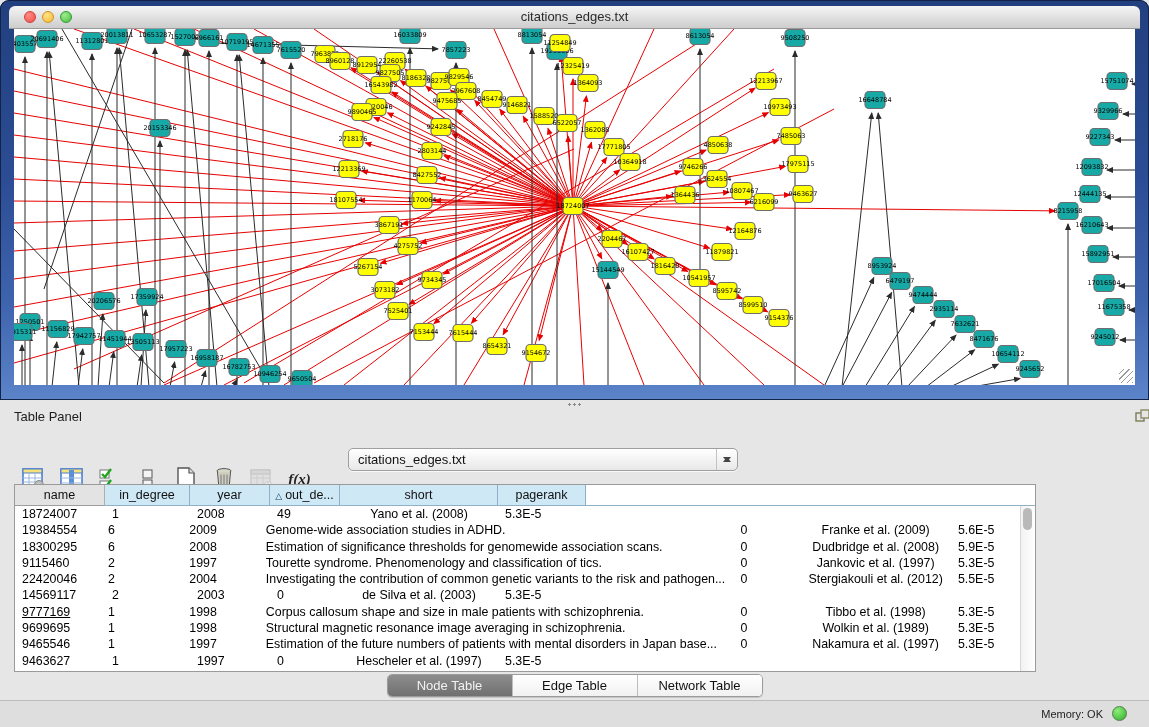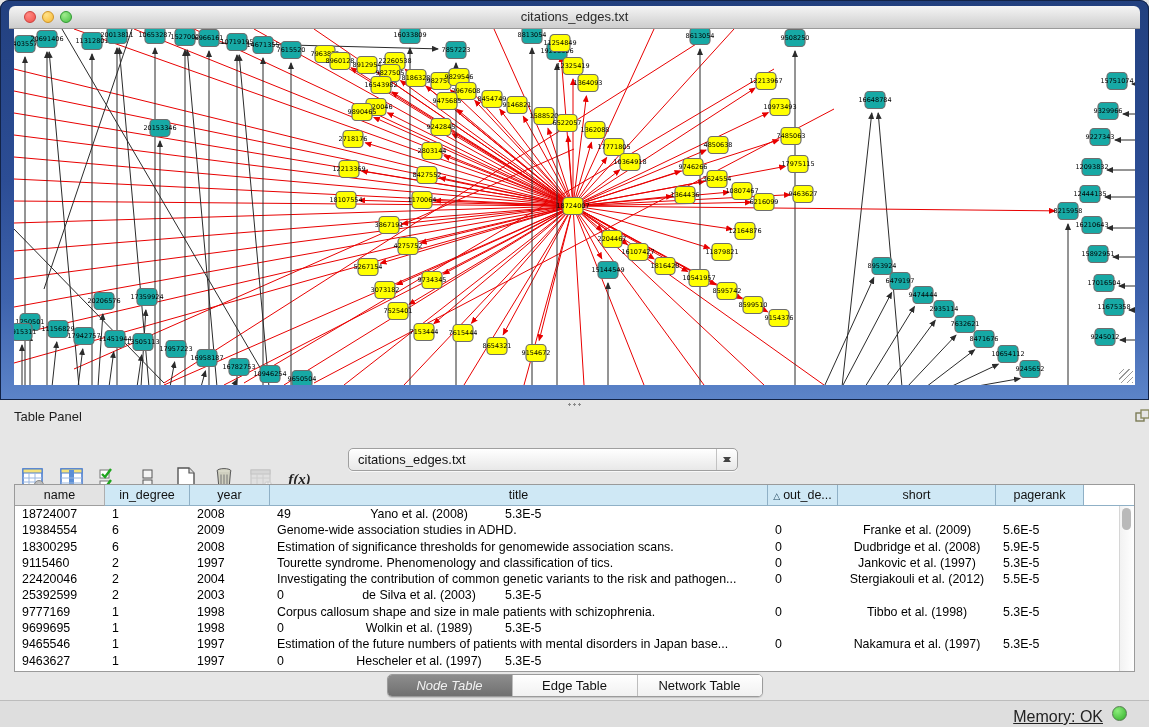--- a/index.html
+++ b/index.html
@@ -36,21 +36,21 @@
   .tb-icon{width:27px;height:27px;display:flex;align-items:center;justify-content:center;margin-top:40px;}
   .fx{font-family:"Liberation Serif",serif;font-style:italic;font-weight:bold;font-size:15px;color:#222;}
   .dropdown{margin-left:24px;width:390px;height:23px;box-sizing:border-box;
     border:1px solid #9f9f9f;border-radius:5px;background:linear-gradient(180deg,#ffffff,#e8e8e8);
     position:relative;display:flex;align-items:center;box-shadow:0 1px 0 rgba(255,255,255,.7);}
   .dropdown .dd-val{font-size:13px;color:#111;padding-left:9px;}
   .dd-arrows{position:absolute;right:0;top:0;width:20px;height:100%;border-left:1px solid #c2c2c2;}
   .dd-arrows:before{content:"";position:absolute;left:6px;top:4px;border:4px solid transparent;border-bottom:5px solid #444;}
   .dd-arrows:after{content:"";position:absolute;left:6px;bottom:4px;border:4px solid transparent;border-top:5px solid #444;}
 
-  .table-wrap{position:absolute;left:14px;top:84px;width:1121px;height:188px;background:#fff;
+  .table-wrap{position:absolute;left:14px;top:84px;width:1022px;height:188px;background:#fff;
     border:1px solid #9a9a9a;box-sizing:border-box;overflow:hidden;}
   .thead{display:flex;height:21px;}
   .th{box-sizing:border-box;height:21px;line-height:20px;text-align:center;font-size:12.5px;color:#111;
     background:#cfe8f5;border-right:1px solid #8fb0c6;border-bottom:1px solid #8fb0c6;overflow:hidden;white-space:nowrap;}
   .th.gray{background:#e3e3e3;border-right:1px solid #aeaeae;border-bottom:1px solid #9e9e9e;}
   .th .sort{font-size:9px;color:#173f57;margin-right:3px;}
   .th.filler{background:#fff;border-right:none;flex:1;}
   .tr{display:flex;height:16.3px;}
   .td{box-sizing:border-box;padding-left:7px;font-size:12.4px;line-height:16.3px;color:#000;
     white-space:nowrap;overflow:hidden;}
@@ -58,25 +58,25 @@
   .vscroll{position:absolute;right:0;top:21px;bottom:0;width:14px;
     background:linear-gradient(90deg,#f2f2f2,#ffffff);border-left:1px solid #d6d6d6;}
   .thumb{position:absolute;left:2px;top:2px;width:9px;height:22px;border-radius:5px;background:#b9b9b9;}
 
   .tabs{position:absolute;left:50%;transform:translateX(-50%);top:274px;display:flex;height:21px;
     border:1px solid #9b9b9b;border-radius:5px;overflow:hidden;background:#fff;
     box-shadow:0 1px 1px rgba(0,0,0,.15);}
   .tab{min-width:96px;padding:0 14px;font-size:13px;line-height:21px;text-align:center;color:#111;
     background:linear-gradient(180deg,#ffffff,#f1f1f1);border-right:1px solid #bdbdbd;cursor:default;}
   .tab:last-child{border-right:none;}
-  .tab.active{background:linear-gradient(180deg,#8d8d8d,#707070);color:#f2f2f2;font-style:italic;}
+  .tab.active{background:linear-gradient(180deg,#8d8d8d,#707070);color:#f2f2f2;}
 
   .statusbar{position:absolute;left:0;top:700px;width:1149px;height:27px;background:#dedede;
     border-top:1px solid #bcbcbc;}
-  .mem-label{position:absolute;right:46px;top:7px;font-size:16px;color:#222;text-decoration:underline;}
+  .mem-label{position:absolute;right:46px;top:7px;font-size:11px;color:#222;}
   .mem-dot{position:absolute;right:22px;top:5px;width:15px;height:15px;border-radius:50%;
     background:radial-gradient(circle at 35% 30%,#8dee7c,#2fae27);border:1px solid #567d52;box-sizing:border-box;}
 </style>
 </head>
 <body>
 
 <div class="screen">
 
   <div class="net-window">
     <div class="titlebar">
@@ -782,21 +782,20 @@
         <span class="dd-val">citations_edges.txt</span>
         <span class="dd-arrows"></span>
       </div>
     </div>
 
     <div class="table-wrap">
       <div class="thead" id="thead">
           <div class="th gray" style="width: 90px;">name</div>
           <div class="th" style="width: 85px;">in_degree</div>
           <div class="th" style="width: 80px;">year</div>
-          <div class="th" style="width: 498px;">title</div>
           <div class="th" style="width: 70px;"><span class="sort">△</span>out_de...</div>
           <div class="th" style="width: 158px;">short</div>
           <div class="th" style="width: 88px;">pagerank</div>
           <div class="th filler"></div>
         </div>
       <div class="tbody" id="tbody">
           <div class="tr">
             <div class="td" style="width: 90px;">18724007</div>
             <div class="td" style="width: 85px;">1</div>
             <div class="td" style="width: 80px;">2008</div>
@@ -834,40 +833,41 @@
           <div class="tr">
             <div class="td" style="width: 90px;">22420046</div>
             <div class="td" style="width: 85px;">2</div>
             <div class="td" style="width: 80px;">2004</div>
             <div class="td" style="width: 498px;">Investigating the contribution of common genetic variants to the risk and pathogen...</div>
             <div class="td" style="width: 70px;">0</div>
             <div class="td center" style="width: 158px;">Stergiakouli et al. (2012)</div>
             <div class="td" style="width: 88px;">5.5E-5</div>
           </div>
           <div class="tr">
-            <div class="td" style="width: 90px;">25392599</div>
+            <div class="td" style="width: 90px;">14569117</div>
             <div class="td" style="width: 85px;">2</div>
             <div class="td" style="width: 80px;">2003</div>
             <div class="td" style="width: 70px;">0</div>
             <div class="td center" style="width: 158px;">de Silva et al. (2003)</div>
             <div class="td" style="width: 88px;">5.3E-5</div>
           </div>
           <div class="tr">
-            <div class="td" style="width: 90px;">9777169</div>
+            <div class="td" style="width: 90px; text-decoration: underline;">9777169</div>
             <div class="td" style="width: 85px;">1</div>
             <div class="td" style="width: 80px;">1998</div>
             <div class="td" style="width: 498px;">Corpus callosum shape and size in male patients with schizophrenia.</div>
             <div class="td" style="width: 70px;">0</div>
             <div class="td center" style="width: 158px;">Tibbo et al. (1998)</div>
             <div class="td" style="width: 88px;">5.3E-5</div>
           </div>
           <div class="tr">
             <div class="td" style="width: 90px;">9699695</div>
             <div class="td" style="width: 85px;">1</div>
             <div class="td" style="width: 80px;">1998</div>
+            <div class="td" style="width: 498px;">Structural magnetic resonance image averaging in schizophrenia.</div>
             <div class="td" style="width: 70px;">0</div>
             <div class="td center" style="width: 158px;">Wolkin et al. (1989)</div>
             <div class="td" style="width: 88px;">5.3E-5</div>
           </div>
           <div class="tr">
             <div class="td" style="width: 90px;">9465546</div>
             <div class="td" style="width: 85px;">1</div>
             <div class="td" style="width: 80px;">1997</div>
             <div class="td" style="width: 498px;">Estimation of the future numbers of patients with mental disorders in Japan base...</div>
             <div class="td" style="width: 70px;">0</div>

